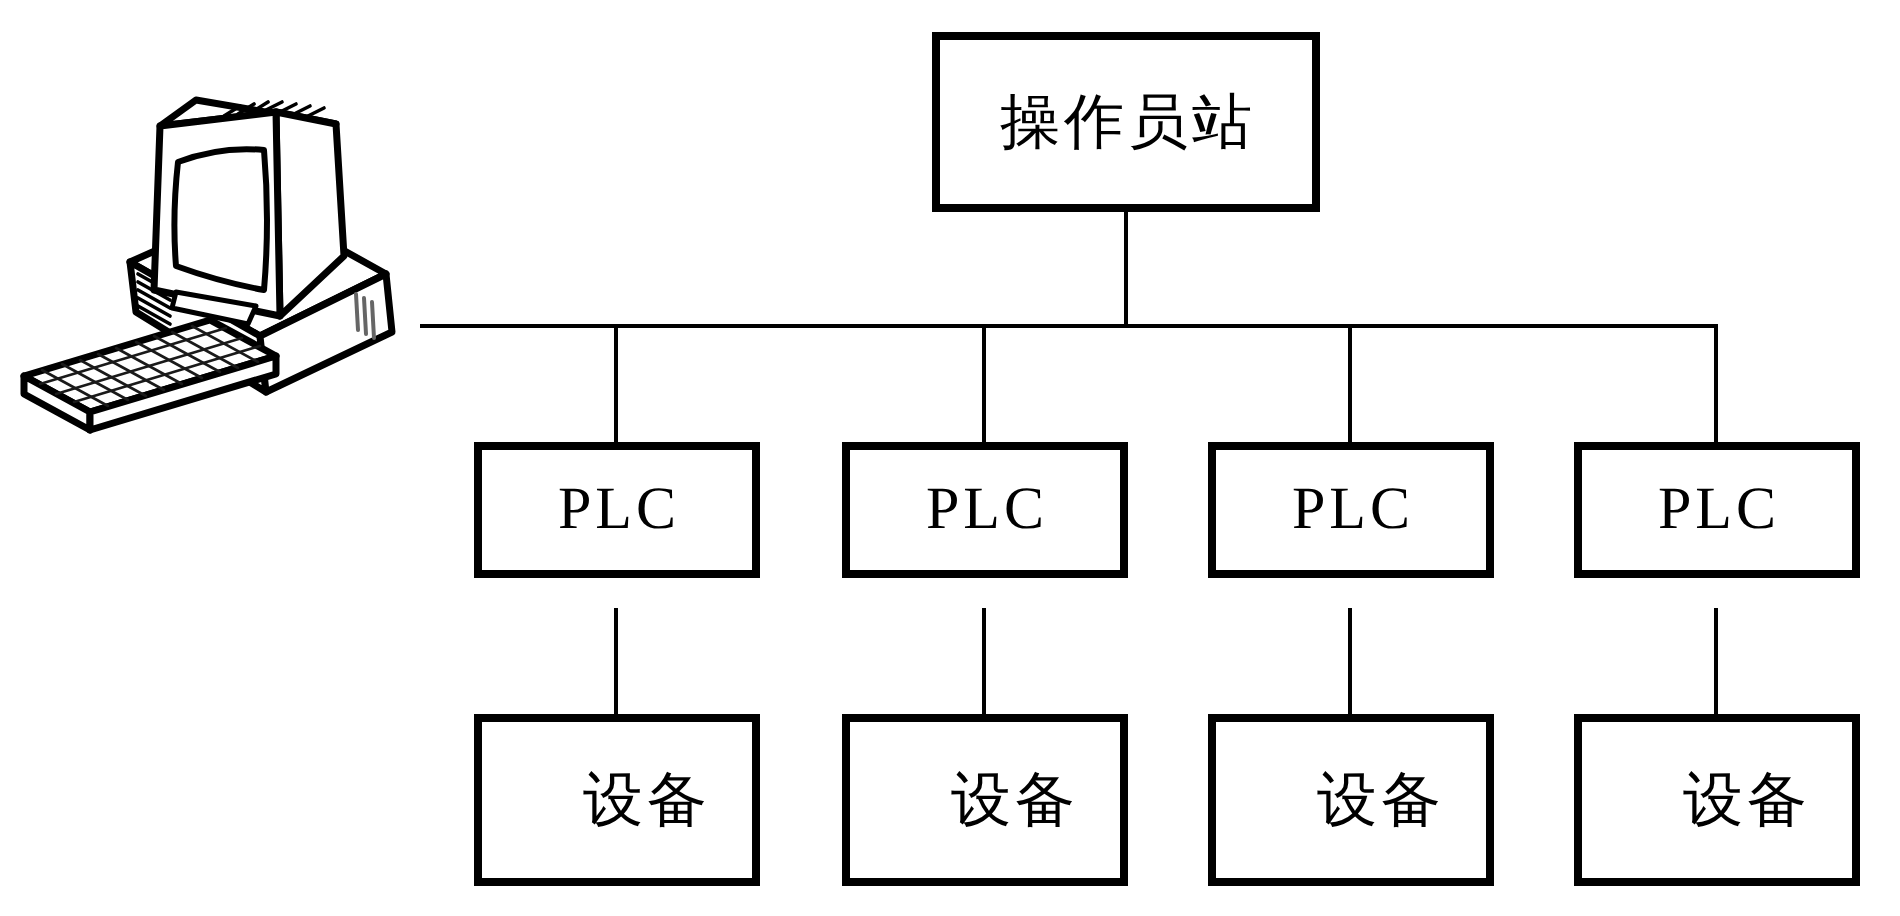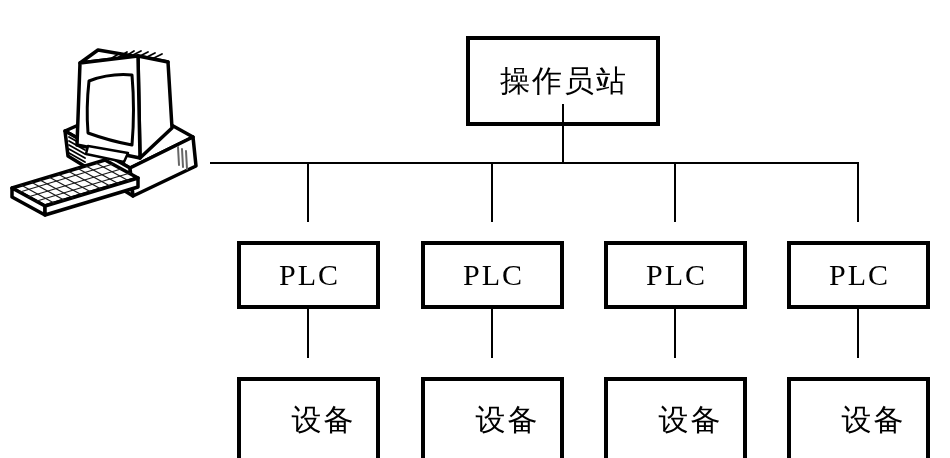--- a/index.html
+++ b/index.html
@@ -19,21 +19,20 @@
   }
   .node {
     position: absolute;
     box-sizing: border-box;
     border: 4px solid #000000;
     background: #ffffff;
     display: flex;
     align-items: center;
     justify-content: center;
     color: #000000;
-    margin-top: 20px;
   }
   .node span {
     font-size: 30px;
     letter-spacing: 2px;
     white-space: nowrap;
     transform: translateX(1px);
   }
   .op-station {
     left: 466px; top: 16px;
     width: 194px; height: 90px;

